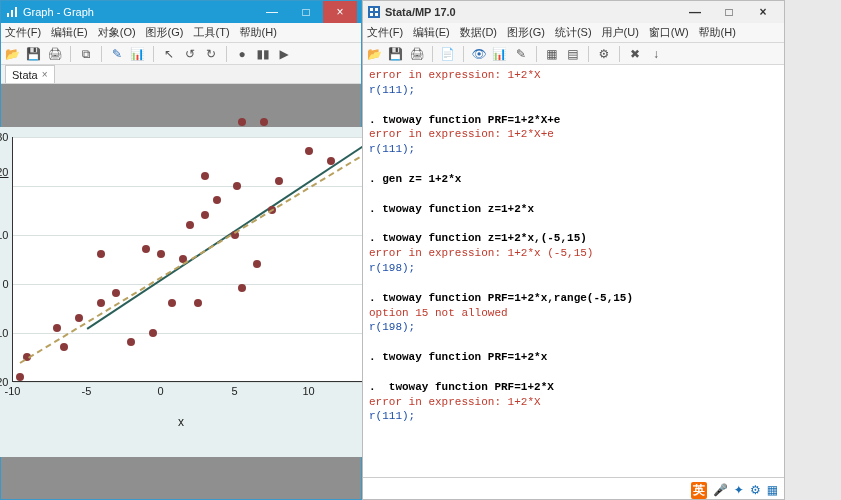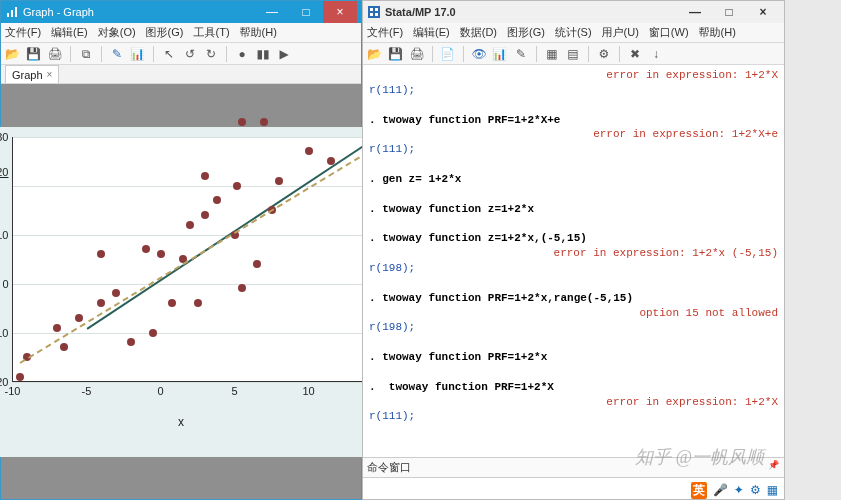--- a/index.html
+++ b/index.html
@@ -31,21 +31,21 @@
   .ygrid { position:absolute; left:0; right:0; border-top:1px solid #d8e0e0;}
   .dot { position:absolute; width:8px; height:8px; border-radius:50%; background:#8a3a3a; transform:translate(-50%,-50%);}
   .prf-line { position:absolute; background:#2a5f5a; height:1.5px; transform-origin:left center;}
   .fit-dash { position:absolute; border-top:2px dashed #b8a05e; transform-origin:left center;}
   .xlabel { position:absolute; bottom:28px; left:0; right:0; text-align:center; font-size:12px;}
   .legend { position:absolute; bottom:2px; left:50%; transform:translateX(-50%); background:#fff; border:1px solid #333; padding:2px 8px; font-size:11px; display:grid; grid-template-columns:auto auto auto auto; column-gap:10px; row-gap:2px; align-items:center;}
   .leg-line { display:inline-block; width:28px; border-top:1.5px solid #2a5f5a;}
   .leg-dash { display:inline-block; width:28px; border-top:2px dashed #b8a05e;}
   .leg-dot { display:inline-block; width:8px; height:8px; border-radius:50%; background:#8a3a3a;}
   .results-pane { flex:1; overflow:auto; background:#fff; padding:3px 6px; font-family: Consolas, "Courier New", monospace; font-size:11px; line-height:1.35; white-space:pre; color:#222;}
-  .err { color:#c0392b;text-align:right; }
+  .err { color:#c0392b; }
   .blue { color:#1f4fa8; }
   .bold { font-weight:bold; color:#000;}
   .cmd-label { border-top:1px solid #ccc; padding:2px 4px; font-size:11px; color:#333; background:#fafafa;}
   .cmd-input { height:22px; border-top:1px solid #ccc;}
   .cmd-input input { width:100%; height:100%; border:none; outline:none; padding:2px 4px; font-family:Consolas,monospace; font-size:11px;}
   .statusbar { height:18px; border-top:1px solid #ccc; background:#f7f7f7; display:flex; align-items:center; font-size:10px; padding:0 6px; color:#555; gap:8px; justify-content:space-between;}
   .watermark { position:absolute; right:20px; bottom:30px; font-size:18px; color:rgba(120,120,120,0.5); font-style:italic; pointer-events:none; z-index:50; font-family:"SimSun";}
   .tray { position:absolute; right:6px; bottom:0; height:18px; display:flex; gap:6px; align-items:center; font-size:12px; z-index:40;}
   .tray span { color:#1a6fb5;}
 </style>
@@ -90,21 +90,21 @@
       <span class="tb-ico">↖</span>
       <span class="tb-ico">↺</span>
       <span class="tb-ico">↻</span>
       <span class="tb-sep"></span>
       <span class="tb-ico">●</span>
       <span class="tb-ico">▮▮</span>
       <span class="tb-ico">▶</span>
     </div>
     <div class="tabstrip">
       <div class="tab">
-        <span>Graph</span>
+        <span>Stata</span>
         <span class="x">×</span>
       </div>
     </div>
     <div class="graph-area">
       <div class="plot-outer">
         <div class="plot-inner" id="plot">
             <div class="ygrid" style="top: 245px;"></div>
             <div class="ytick" style="top: 245px;">-20</div>
             <div class="ygrid" style="top: 196px;"></div>
             <div class="ytick" style="top: 196px;">-10</div>
@@ -200,28 +200,23 @@
       <span class="tb-sep"></span>
       <span class="tb-ico">▦</span>
       <span class="tb-ico">▤</span>
       <span class="tb-sep"></span>
       <span class="tb-ico">⚙</span>
       <span class="tb-sep"></span>
       <span class="tb-ico">✖</span>
       <span class="tb-ico">↓</span>
     </div>
     <div class="results-pane" id="results"><div class="err">error in expression: 1+2*X</div><div class="blue">r(111);</div><div class="">&nbsp;</div><div class="bold">. twoway function PRF=1+2*X+e</div><div class="err">error in expression: 1+2*X+e</div><div class="blue">r(111);</div><div class="">&nbsp;</div><div class="bold">. gen z= 1+2*x</div><div class="">&nbsp;</div><div class="bold">. twoway function z=1+2*x</div><div class="">&nbsp;</div><div class="bold">. twoway function z=1+2*x,(-5,15)</div><div class="err">error in expression: 1+2*x (-5,15)</div><div class="blue">r(198);</div><div class="">&nbsp;</div><div class="bold">. twoway function PRF=1+2*x,range(-5,15)</div><div class="err">option 15 not allowed</div><div class="blue">r(198);</div><div class="">&nbsp;</div><div class="bold">. twoway function PRF=1+2*x</div><div class="">&nbsp;</div><div class="bold">.  twoway function PRF=1+2*X</div><div class="err">error in expression: 1+2*X</div><div class="blue">r(111);</div><div class="">&nbsp;</div></div>
-    <div class="cmd-label">
-      <span>命令窗口</span>
-      <span style="float:right; font-size:9px; color:#888;">📌</span>
-    </div>
     <div class="cmd-input">
       <input type="text" style="">
     </div>
-    <div class="watermark">知乎 @一帆风顺</div>
     <div class="tray">
       <span style="background:#f56a00;color:#fff;padding:0 2px;border-radius:2px;font-weight:bold;">英</span>
       <span>🎤</span>
       <span>✦</span>
       <span>⚙</span>
       <span>▦</span>
     </div>
   </div>
 </div>
 

